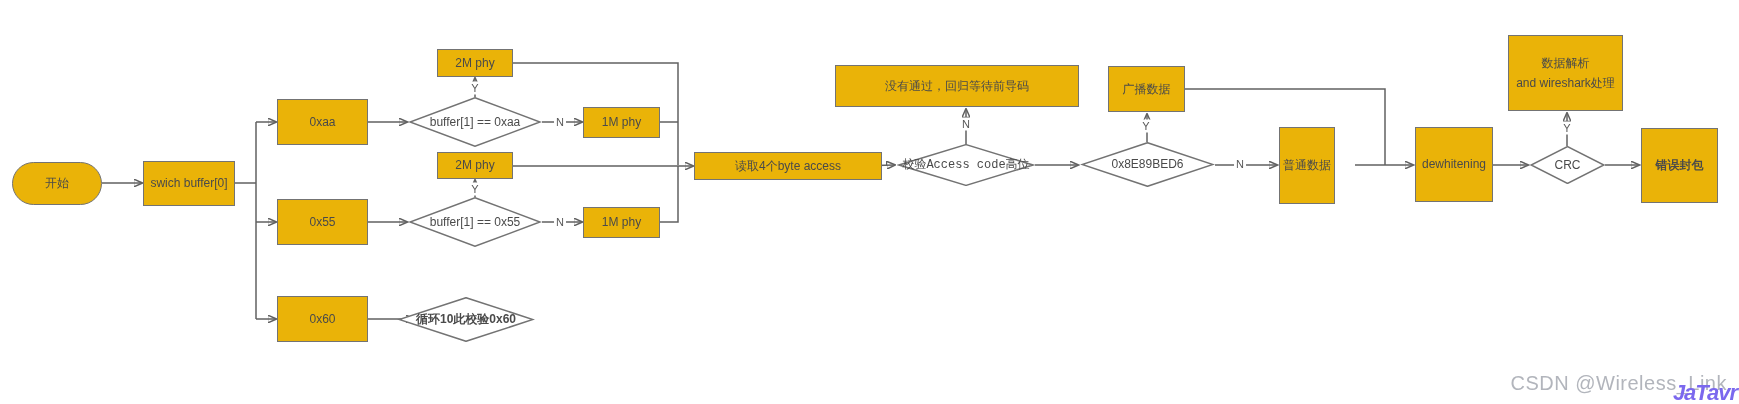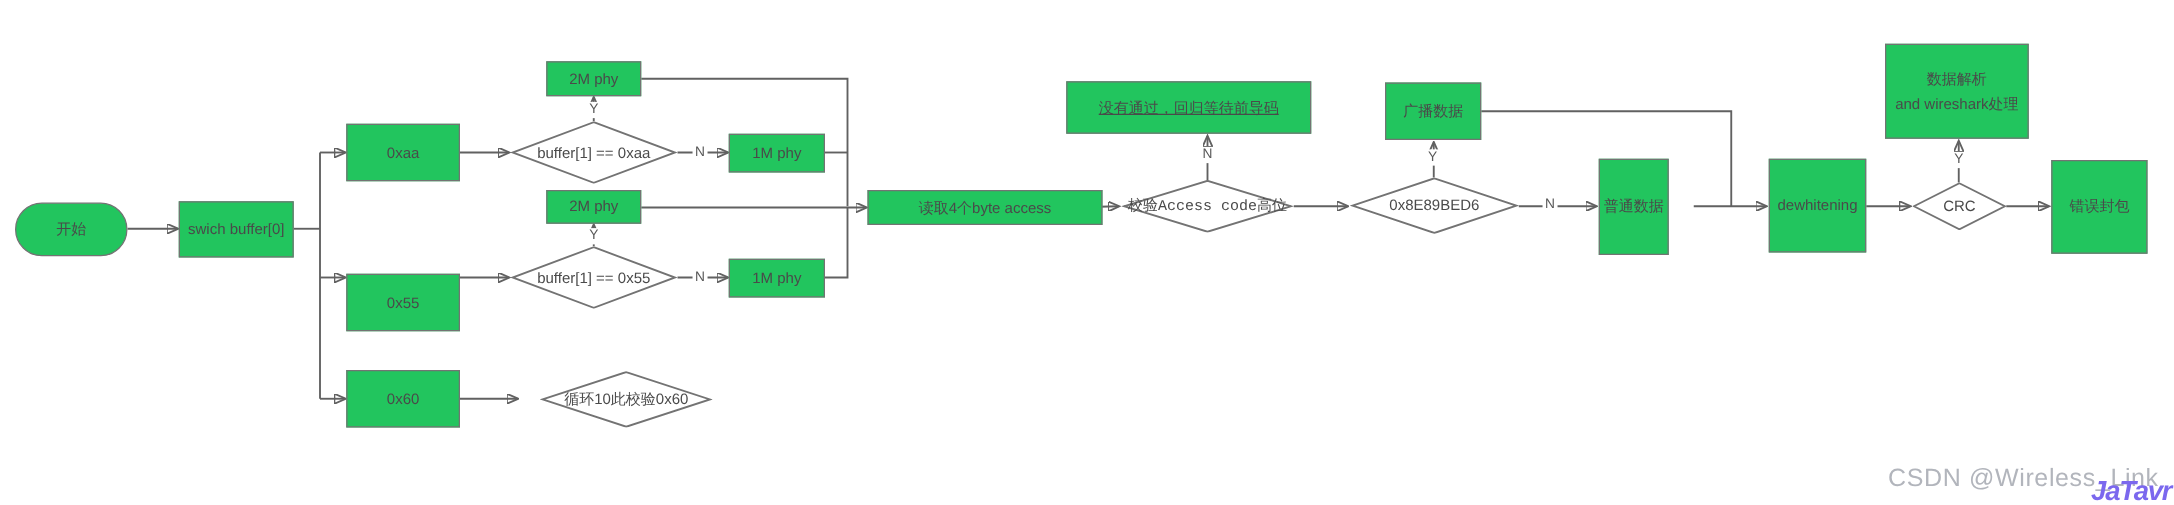--- a/index.html
+++ b/index.html
@@ -5,21 +5,21 @@
   html,body { margin:0; padding:0; background:#fff; }
   #canvas {
     position:relative; width:1739px; height:404px; background:#ffffff;
     font-family:"Liberation Sans","DejaVu Sans",sans-serif; overflow:hidden;
   }
   #edges { position:absolute; left:0; top:0; z-index:1; }
   #edges polyline, #edges path { fill:none; stroke:#616161; stroke-width:1.5; }
   .node {
     position:absolute; z-index:2; box-sizing:border-box;
     display:flex; align-items:center; justify-content:center;
-    background:#22c55e; border:1.5px solid #737373;
+    background:#eab308; border:1.5px solid #737373;
     color:#4a4a4a; font-size:12px; text-align:center; line-height:1.25;
   }
   .stadium { border-radius:22px; }
   .diamond { border:none; background:transparent; }
   .dshape { position:absolute; left:0; top:0; width:100%; height:100%; }
   .dshape polygon { fill:#ffffff; stroke:#737373; stroke-width:1.5; vector-effect:non-scaling-stroke; }
   .dlabel { position:relative; z-index:1; padding:0 4px; }
   .prelines { white-space:pre-line; line-height:20px; }
   .elabel {
     position:absolute; z-index:3; transform:translate(-50%,-50%);
@@ -78,40 +78,40 @@
     <span>开始</span>
   </div>
 
   <div class="node" style="left:143px;top:161px;width:92px;height:45px;">
     <span>swich buffer[0]</span>
   </div>
 
   <div class="node" style="left:277px;top:99px;width:91px;height:46px;">
     <span>0xaa</span>
   </div>
-  <div class="node" style="left:277px;top:199px;width:91px;height:46px;margin-top:20px;">
+  <div class="node" style="left:277px;top:199px;width:91px;height:46px;">
     <span>0x55</span>
   </div>
   <div class="node" style="left:277px;top:296px;width:91px;height:46px;">
     <span>0x60</span>
   </div>
 
   <div class="node diamond" style="left:408px;top:97px;width:134px;height:50px;">
     <svg class="dshape" viewBox="0 0 100 100" preserveAspectRatio="none">
         <polygon points="50,1.5 98.5,50 50,98.5 1.5,50"></polygon>
       </svg>
     <span class="dlabel">buffer[1] == 0xaa</span>
   </div>
   <div class="node diamond" style="left:408px;top:197px;width:134px;height:50px;">
     <svg class="dshape" viewBox="0 0 100 100" preserveAspectRatio="none">
         <polygon points="50,1.5 98.5,50 50,98.5 1.5,50"></polygon>
       </svg>
     <span class="dlabel">buffer[1] == 0x55</span>
   </div>
-  <div class="node diamond" style="left:432px;top:297px;width:138px;height:45px;">
+  <div class="node diamond" style="left:397px;top:297px;width:138px;height:45px;font-weight:bold;">
     <svg class="dshape" viewBox="0 0 100 100" preserveAspectRatio="none">
         <polygon points="50,1.5 98.5,50 50,98.5 1.5,50"></polygon>
       </svg>
     <span class="dlabel">循环10此校验0x60</span>
   </div>
 
   <div class="node" style="left:437px;top:49px;width:76px;height:28px;">
     <span>2M phy</span>
   </div>
   <div class="node" style="left:437px;top:152px;width:76px;height:27px;">
@@ -121,21 +121,21 @@
     <span>1M phy</span>
   </div>
   <div class="node" style="left:583px;top:207px;width:77px;height:31px;">
     <span>1M phy</span>
   </div>
 
   <div class="node" style="left:694px;top:152px;width:188px;height:28px;">
     <span>读取4个byte access</span>
   </div>
 
-  <div class="node" style="left:853px;top:65px;width:196px;height:42px;text-decoration:underline;">
+  <div class="node" style="left:835px;top:65px;width:244px;height:42px;">
     <span>没有通过，回归等待前导码</span>
   </div>
 
   <div class="node diamond" style="left:897px;top:144px;width:138px;height:42px;font-family:Liberation Mono, monospace;">
     <svg class="dshape" viewBox="0 0 100 100" preserveAspectRatio="none">
         <polygon points="50,1.5 98.5,50 50,98.5 1.5,50"></polygon>
       </svg>
     <span class="dlabel">校验Access code高位</span>
   </div>
 
@@ -163,21 +163,21 @@
         <polygon points="50,1.5 98.5,50 50,98.5 1.5,50"></polygon>
       </svg>
     <span class="dlabel">CRC</span>
   </div>
 
   <div class="node" style="left:1508px;top:35px;width:115px;height:76px;">
     <span class="prelines">数据解析
 and wireshark处理</span>
   </div>
 
-  <div class="node" style="left:1641px;top:128px;width:77px;height:75px;">
+  <div class="node" style="left:1641px;top:128px;width:77px;height:75px;font-weight:bold;">
     <span>错误封包</span>
   </div>
 
   <span class="elabel" style="left:475px;top:88px;">Y</span>
   <span class="elabel" style="left:560px;top:122px;">N</span>
   <span class="elabel" style="left:475px;top:189px;">Y</span>
   <span class="elabel" style="left:560px;top:222px;">N</span>
   <span class="elabel" style="left:966px;top:124px;">N</span>
   <span class="elabel" style="left:1146px;top:126px;">Y</span>
   <span class="elabel" style="left:1240px;top:164px;">N</span>

